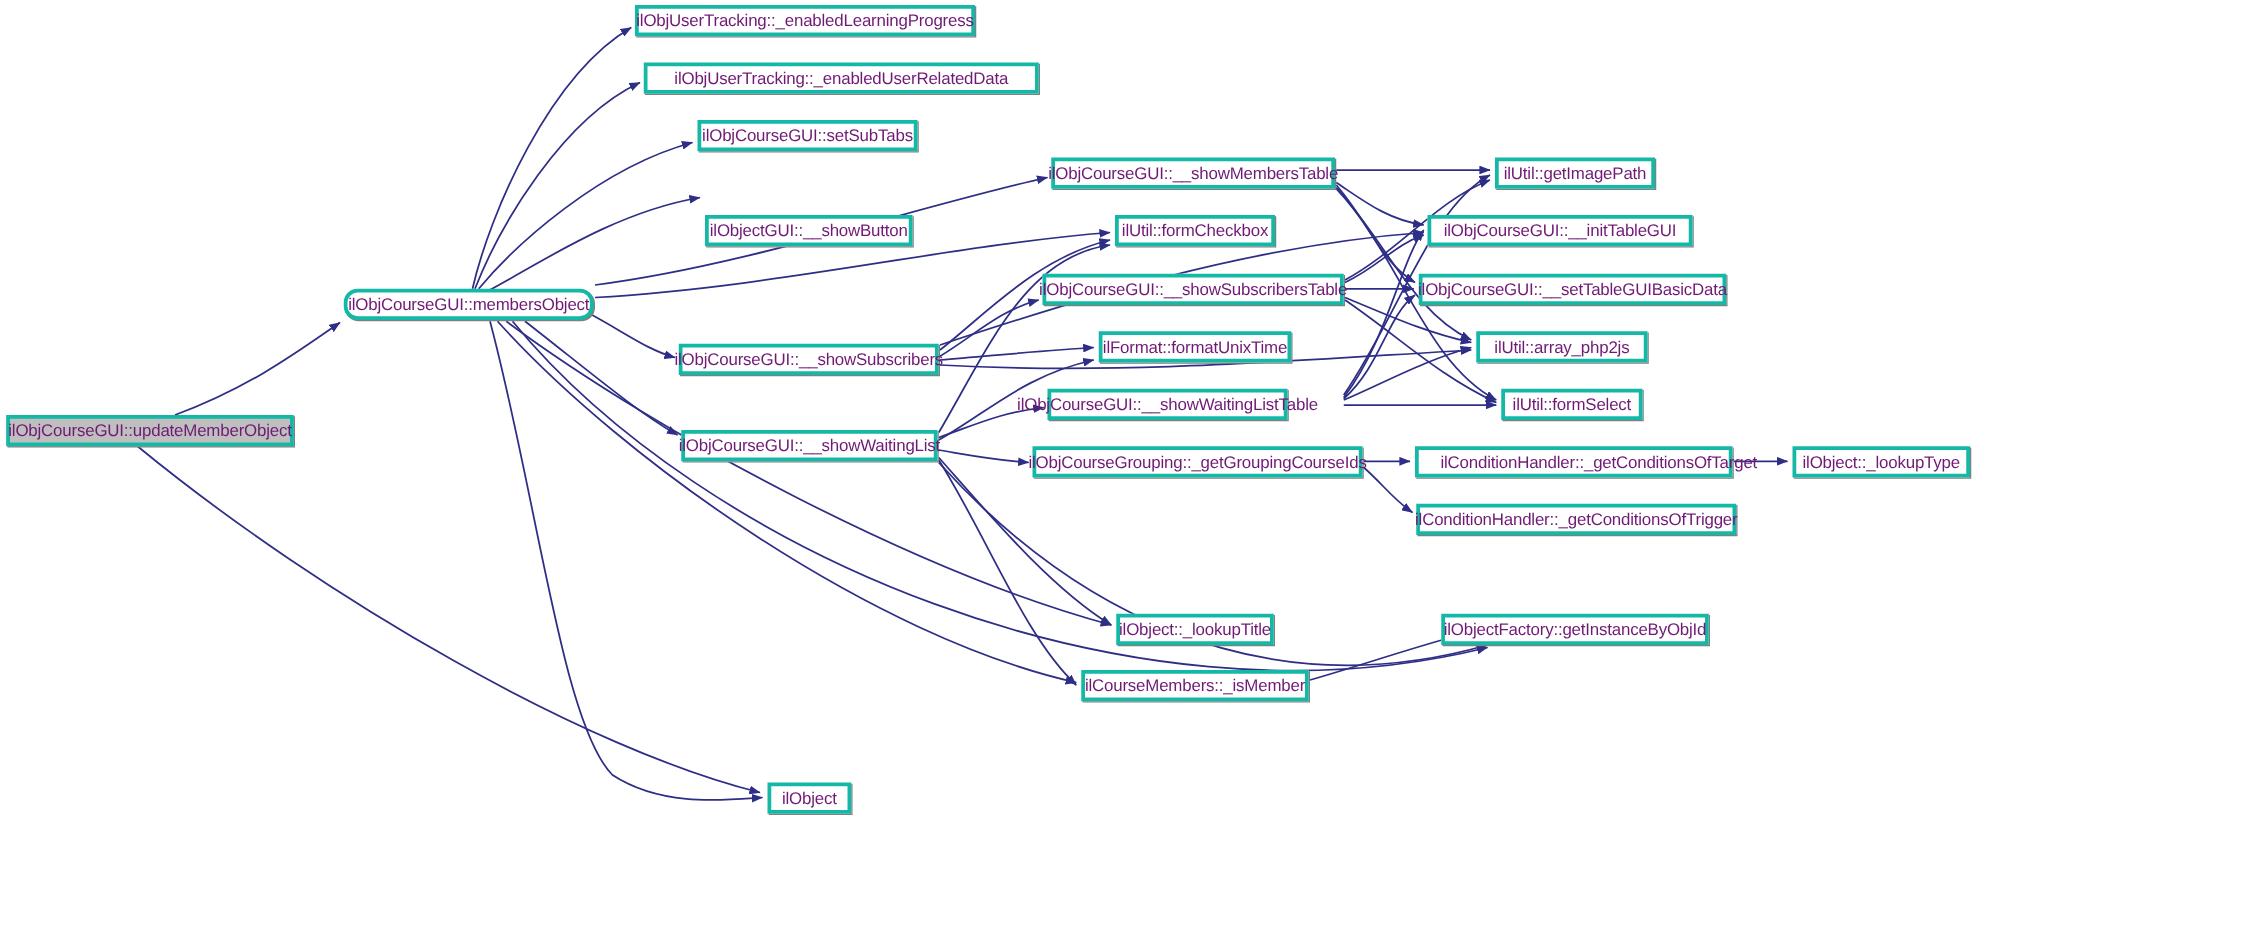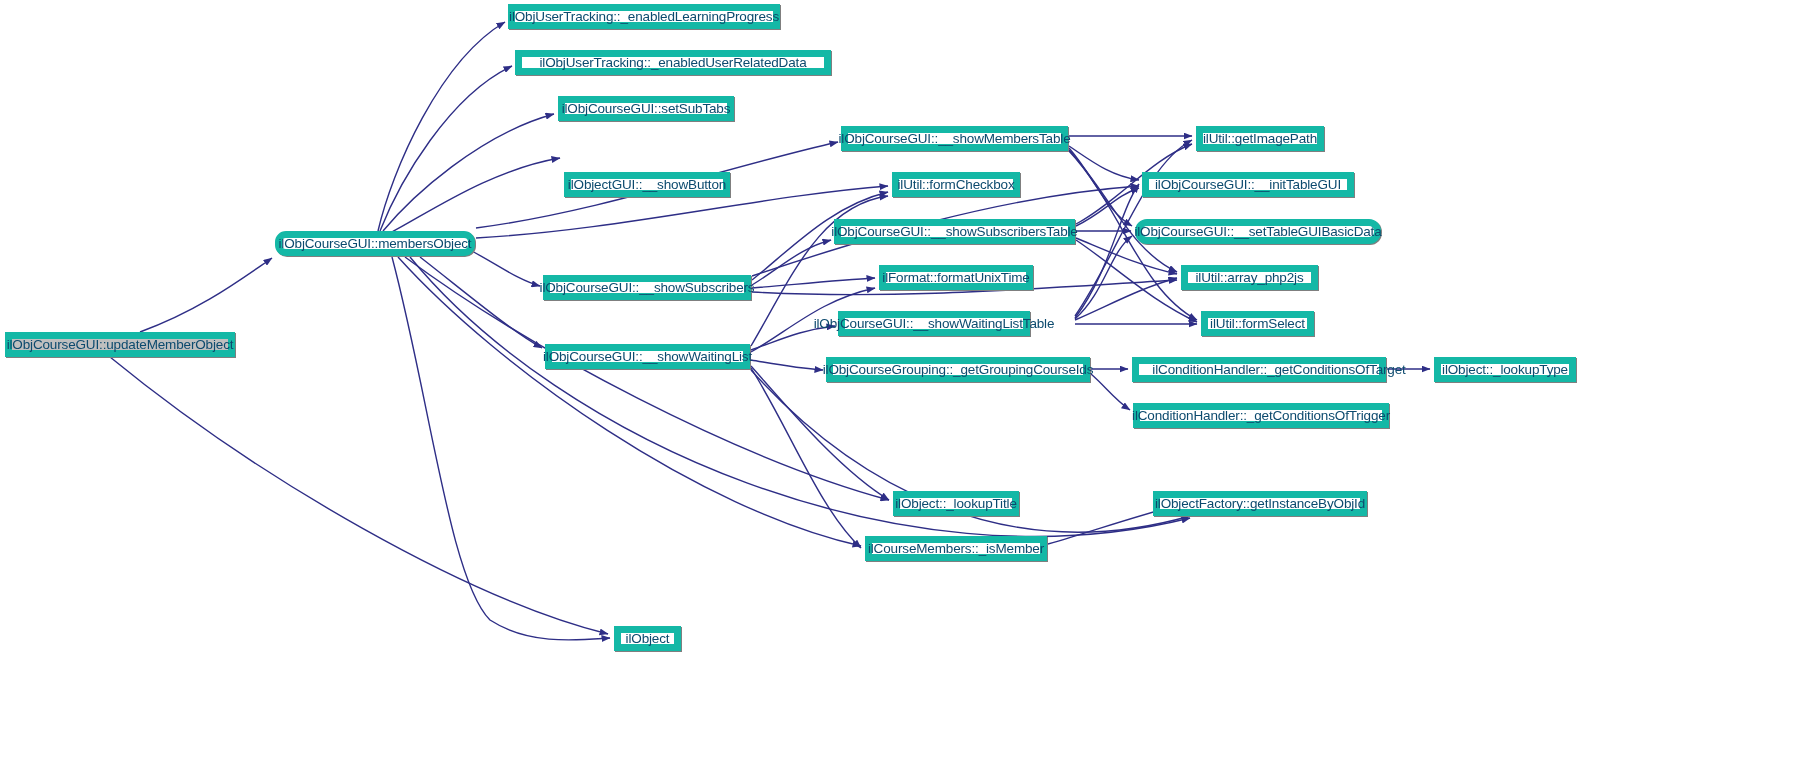--- a/index.html
+++ b/index.html
@@ -18,23 +18,23 @@
   #edge-layer {
     position: absolute;
     left: 0;
     top: 0;
     width: 1813px;
     height: 760px;
   }
   .node {
     position: absolute;
     box-sizing: border-box;
-    border: 7px solid #14b8a6;
+    border: 3px solid #14b8a6;
     background: #ffffff;
-    color: #0c4a6e;
+    color: #701a75;
     font-family: "Liberation Sans", sans-serif;
     font-size: 13.5px;
     line-height: 1;
     display: flex;
     align-items: center;
     justify-content: center;
     white-space: nowrap;
     letter-spacing: -0.15px;
     box-shadow: 1px 1px 0 0 #7f7f7f;
   }
@@ -151,21 +151,21 @@
       </div>
       <div class="node" style="left: 865px; top: 536px; width: 182px; height: 25px; text-align: right;">
         <span class="node-label">ilCourseMembers::_isMember</span>
       </div>
       <div class="node" style="left: 1196px; top: 126px; width: 128px; height: 25px;">
         <span class="node-label">ilUtil::getImagePath</span>
       </div>
       <div class="node" style="left: 1142px; top: 172px; width: 212px; height: 25px;">
         <span class="node-label">ilObjCourseGUI::__initTableGUI</span>
       </div>
-      <div class="node" style="left: 1135px; top: 219px; width: 246px; height: 25px; border-radius: 12px;">
+      <div class="node" style="left: 1135px; top: 219px; width: 246px; height: 25px;">
         <span class="node-label">ilObjCourseGUI::__setTableGUIBasicData</span>
       </div>
       <div class="node" style="left: 1181px; top: 265px; width: 137px; height: 25px;">
         <span class="node-label">ilUtil::array_php2js</span>
       </div>
       <div class="node" style="left: 1201px; top: 311px; width: 113px; height: 25px;">
         <span class="node-label">ilUtil::formSelect</span>
       </div>
       <div class="node" style="left: 1132px; top: 357px; width: 254px; height: 25px; padding-left: 40px;">
         <span class="node-label">ilConditionHandler::_getConditionsOfTarget</span>

